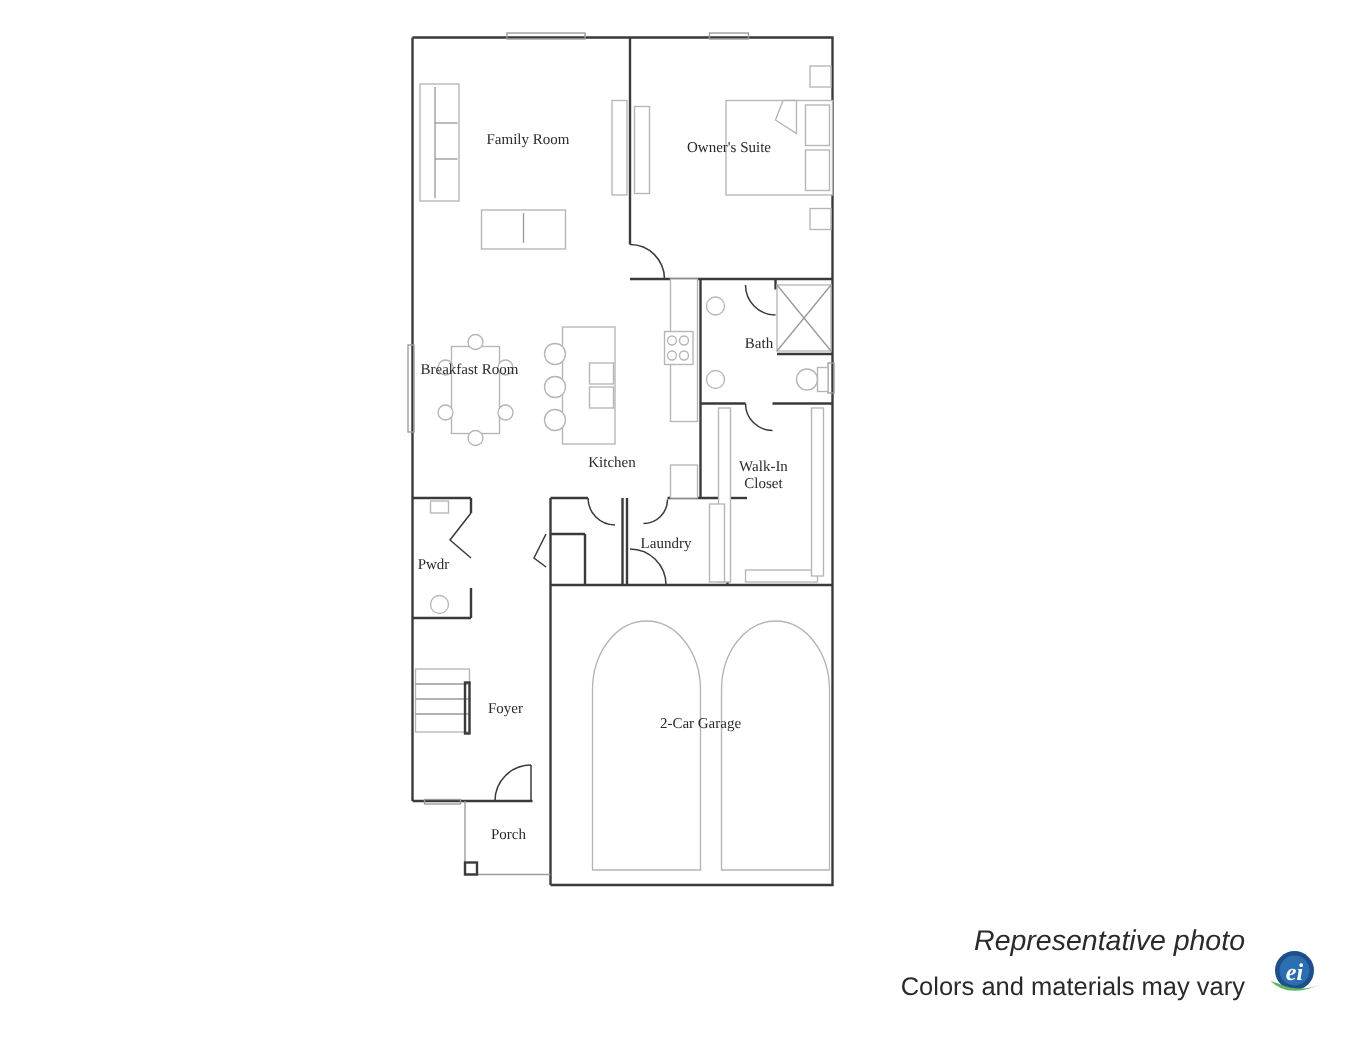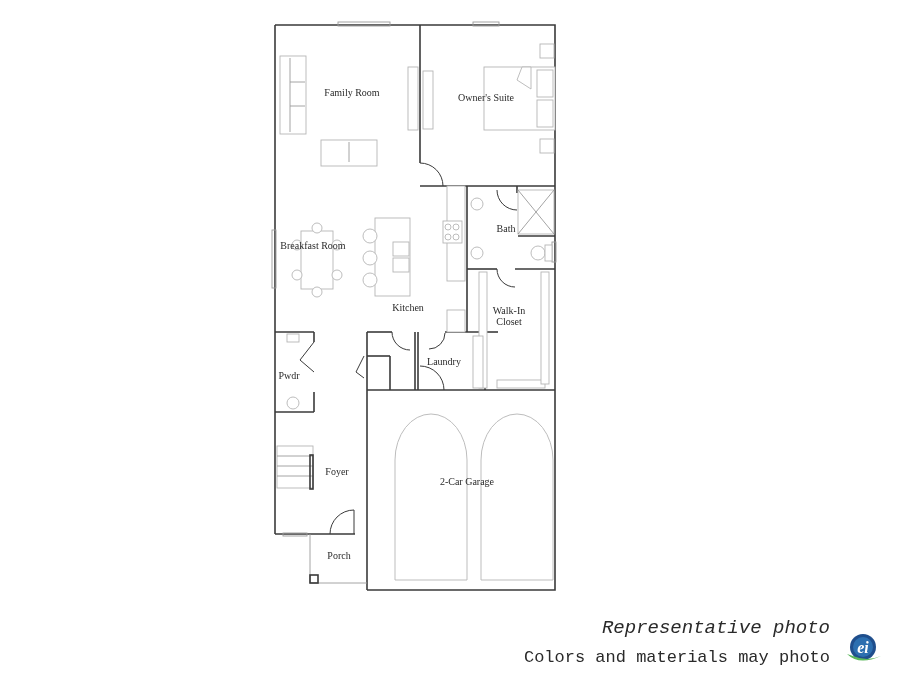--- a/index.html
+++ b/index.html
@@ -3,21 +3,21 @@
 <meta charset="utf-8">
 <style>
   html, body { margin: 0; padding: 0; background: #ffffff; }
   body { width: 900px; height: 695px; position: relative; overflow: hidden; font-family: "Liberation Serif", serif; }
   #plan { position: absolute; left: 0; top: 0; width: 900px; height: 695px; }
   .wall { stroke: #3a3a3a; stroke-width: 1.6; fill: none; }
   .thin { stroke: #9a9a9a; stroke-width: 0.9; fill: none; }
   .furn { stroke: #b5b5b5; stroke-width: 0.9; fill: #ffffff; }
   .door { stroke: #3a3a3a; stroke-width: 1; fill: none; }
   .label { font-family: "Liberation Serif", serif; font-size: 10px; fill: #2a2a2a; }
-  .caption { position: absolute; right: 70px; font-family: Liberation Mono, monospace; color: #2a2a2a; }
+  .caption { position: absolute; right: 70px; font-family: Liberation Sans, sans-serif; color: #2a2a2a; }
   .caption.italic { top: 617px; font-size: 19px; font-style: italic; }
   .caption.normal { top: 648px; font-size: 17px; }
   .logo { position: absolute; left: 845px; top: 632px; width: 38px; height: 34px; }
 </style>
 </head>
 <body>
 
 <svg id="plan" viewBox="0 0 900 695" xmlns="http://www.w3.org/2000/svg">
 
   <g>
@@ -167,20 +167,20 @@
     <text class="label" x="509" y="325" text-anchor="middle">Closet</text>
     <text class="label" x="444" y="365" text-anchor="middle">Laundry</text>
     <text class="label" x="289" y="379" text-anchor="middle">Pwdr</text>
     <text class="label" x="337" y="475" text-anchor="middle">Foyer</text>
     <text class="label" x="467" y="485" text-anchor="middle">2-Car Garage</text>
     <text class="label" x="339" y="559" text-anchor="middle">Porch</text>
   </g>
 </svg>
 
 <div class="caption italic">Representative photo</div>
-<div class="caption normal">Colors and materials may photo</div>
+<div class="caption normal">Colors and materials may vary</div>
 
 <svg class="logo" viewBox="0 0 38 34" xmlns="http://www.w3.org/2000/svg">
   <circle cx="18" cy="15" r="13" fill="#1f4e8c"></circle>
   <circle cx="18" cy="15" r="10" fill="#2c6fb0"></circle>
   <text x="18" y="21" text-anchor="middle" font-family="Liberation Serif, serif" font-style="italic" font-weight="bold" font-size="16" fill="#ffffff">ei</text>
   <path d="M2,22 Q14,34 36,24 Q22,30 8,24 Z" fill="#5cb85c"></path>
 </svg>
 
 </body></html>

